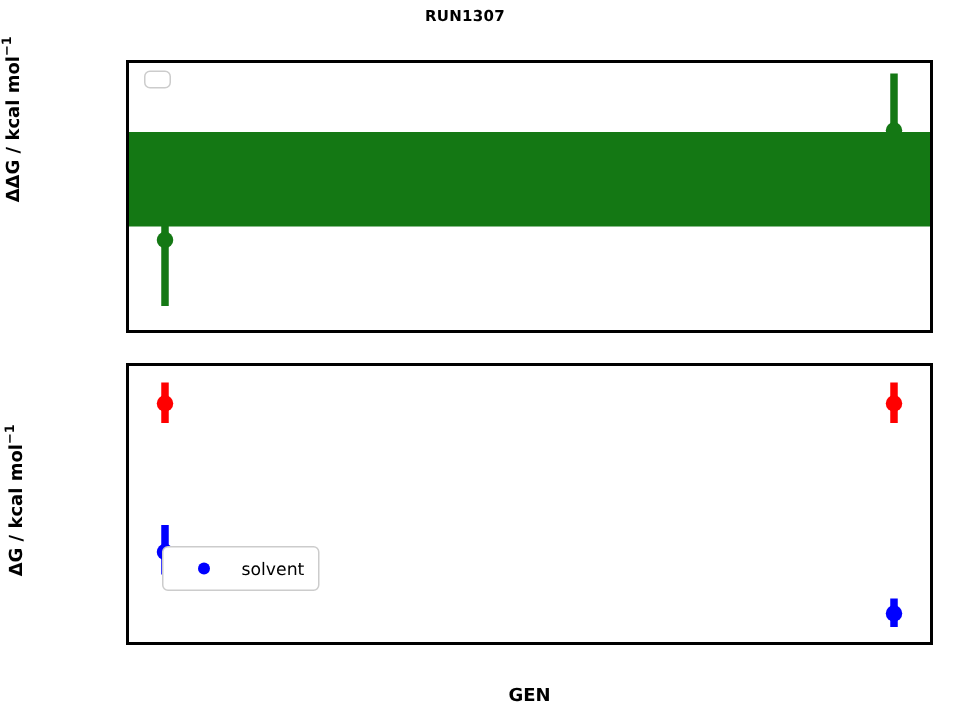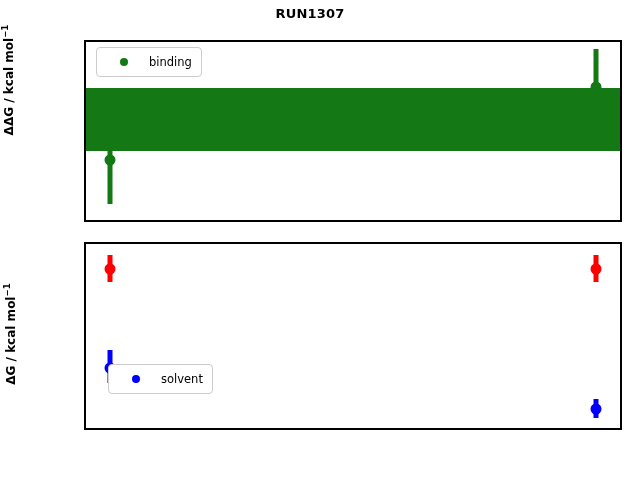--- a/index.html
+++ b/index.html
@@ -20,21 +20,21 @@
     width: 640px;
     height: 480px;
     background: #ffffff;
   }
   .fig-title {
     position: absolute;
     left: 0;
     top: 6px;
     width: 620px;
     text-align: center;
-    font-size: 13px;
+    font-size: 10px;
     font-weight: bold;
     color: #000000;
     letter-spacing: 0.2px;
   }
   
   .axes {
     position: absolute;
     box-sizing: border-box;
     border: 2px solid #000000;
     background: #ffffff;
@@ -207,26 +207,20 @@
     <div id="top-data">
         <div class="errbar" style="left: 24.2727px; top: 79.1111px; width: 5px; height: 82.4074px; background: rgb(20, 120, 20);"></div>
         <div class="marker" style="left: 24.2727px; top: 117.568px; width: 11px; height: 11px; background: rgb(20, 120, 20);"></div>
         <div class="errbar" style="left: 509.727px; top: 6.59259px; width: 5px; height: 38.4568px; background: rgb(20, 120, 20);"></div>
         <div class="marker" style="left: 509.727px; top: 45.0494px; width: 11px; height: 11px; background: rgb(20, 120, 20);"></div>
         <div class="band" style="left: 0px; width: 534px; top: 46.1481px; height: 62.6296px; background: rgb(20, 120, 20);"></div>
         <div class="band" style="left: 0px; width: 534px; top: 77.5728px; height: 0px; border-top: 1.5px dotted rgb(20, 120, 20);"></div>
       </div>
 
     <div class="legend" id="legend-top">
-      <div class="legend-row">
-        <span class="legend-key">
-          <span class="legend-dot" style="background:#147814"></span>
-        </span>
-        <span class="legend-text">binding</span>
-      </div>
     </div>
   </div>
   <div class="ylabel" id="ylabel-top">ΔΔG / kcal mol<sup>−1</sup></div>
 
   <div class="axes" id="axes-bottom">
     <div class="ytick-wrap" id="bot-yticks">
         <div class="tickrow" style="top: 148.156px;">
           <div class="ytick"></div>
         </div>
         <div class="tickrow" style="top: 88.4156px;">
@@ -259,13 +253,14 @@
       <div class="legend-row">
         <span class="legend-key">
           <span class="legend-dot" style="background:#0000ff"></span>
         </span>
         <span class="legend-text">solvent</span>
       </div>
     </div>
   </div>
   <div class="ylabel" id="ylabel-bottom">ΔG / kcal mol<sup>−1</sup></div>
 
+  <div class="xlabel">GEN</div>
 </div>
 
 </body></html>

